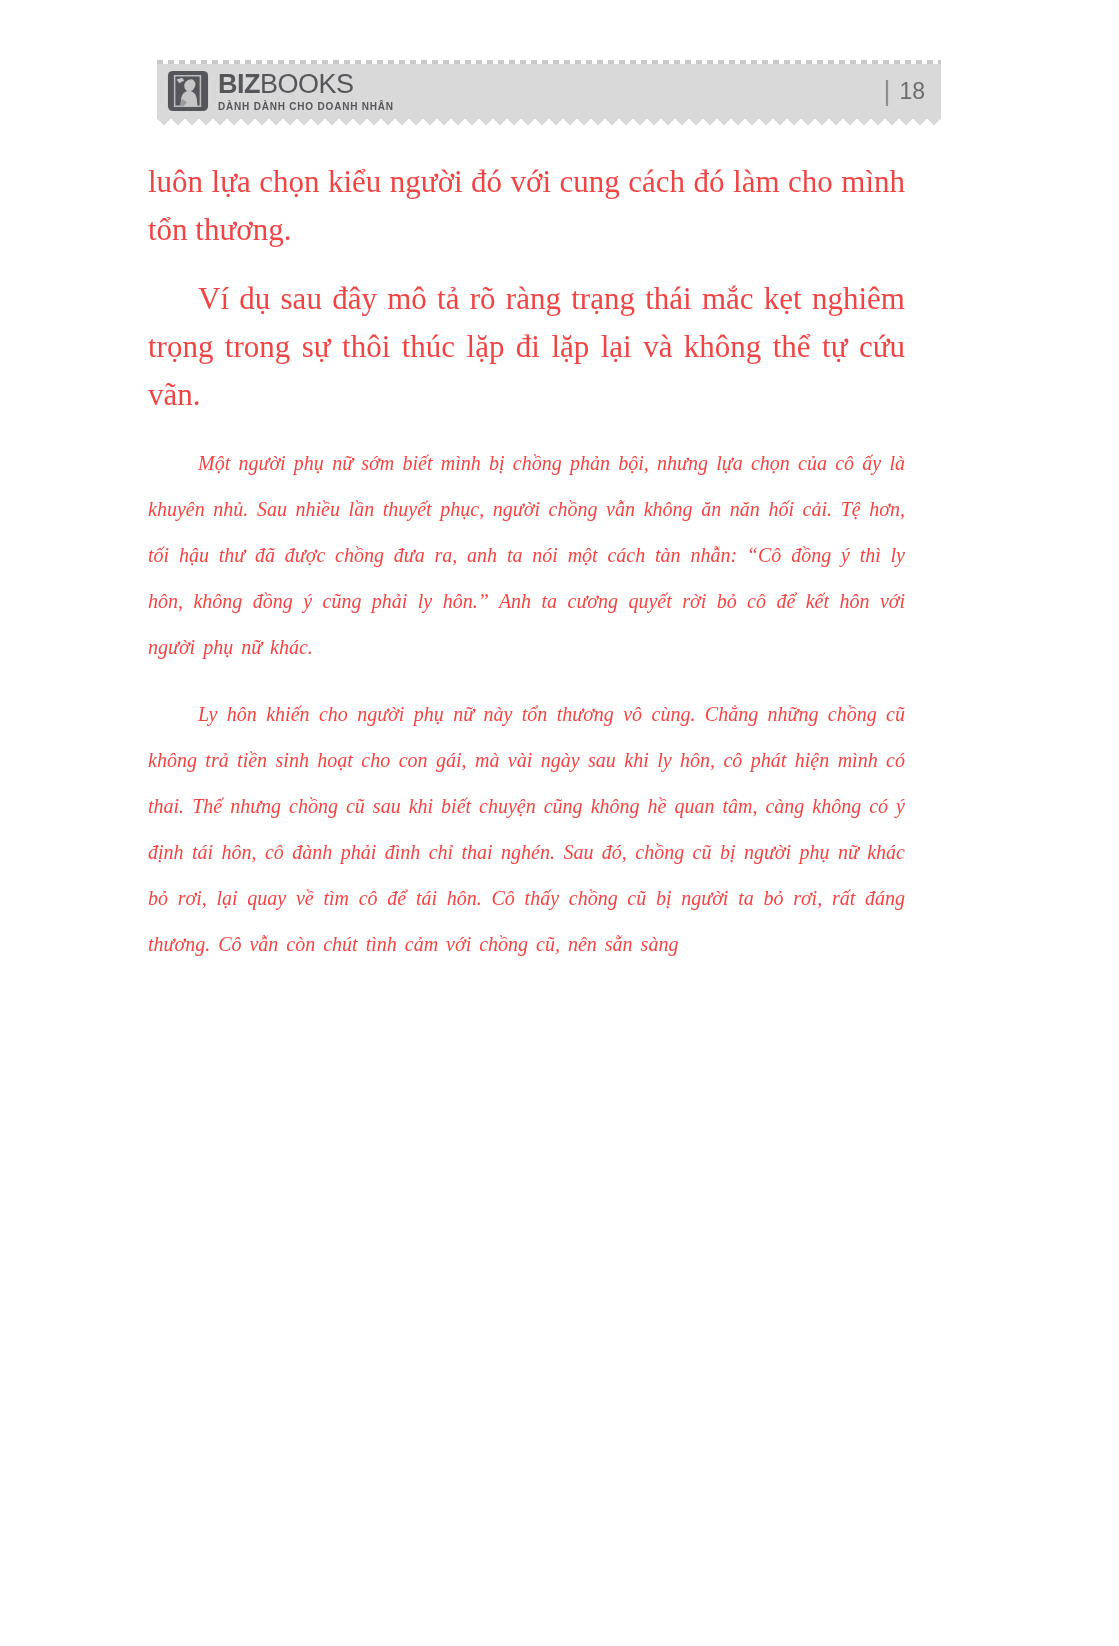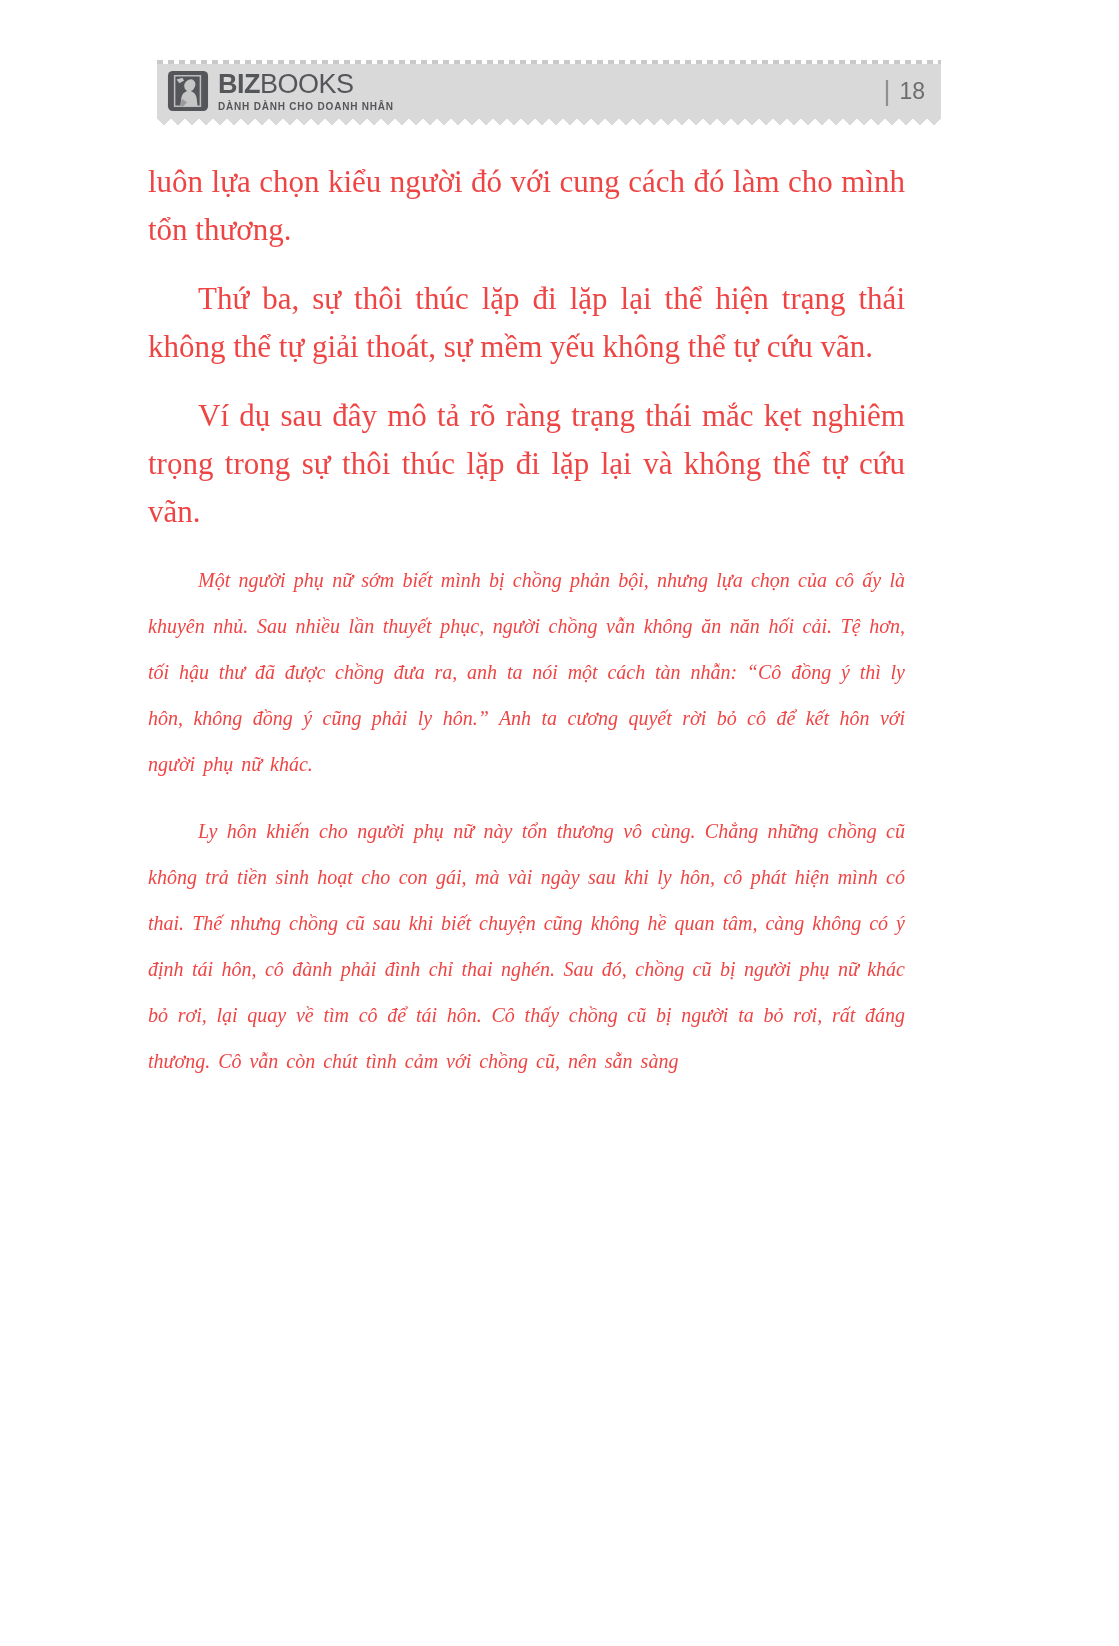--- a/index.html
+++ b/index.html
@@ -118,19 +118,18 @@
       <div class="page-number">
         <span class="pn-bar">|</span>
         <span class="pn-value">18</span>
       </div>
     </div>
     <div class="teeth"></div>
   </div>
 
   <main class="content">
     <p class="para noindent">luôn lựa chọn kiểu người đó với cung cách đó làm cho mình tổn thương.</p>
-    <p class="para">Thứ ba, sự thôi thúc lặp đi lặp lại thể hiện trạng thái không thể tự giải thoát, sự mềm yếu không thể tự cứu vãn.</p>
     <p class="para">Ví dụ sau đây mô tả rõ ràng trạng thái mắc kẹt nghiêm trọng trong sự thôi thúc lặp đi lặp lại và không thể tự cứu vãn.</p>
     <p class="para italic">Một người phụ nữ sớm biết mình bị chồng phản bội, nhưng lựa chọn của cô ấy là khuyên nhủ. Sau nhiều lần thuyết phục, người chồng vẫn không ăn năn hối cải. Tệ hơn, tối hậu thư đã được chồng đưa ra, anh ta nói một cách tàn nhẫn: “Cô đồng ý thì ly hôn, không đồng ý cũng phải ly hôn.” Anh ta cương quyết rời bỏ cô để kết hôn với người phụ nữ khác.</p>
     <p class="para italic">Ly hôn khiến cho người phụ nữ này tổn thương vô cùng. Chẳng những chồng cũ không trả tiền sinh hoạt cho con gái, mà vài ngày sau khi ly hôn, cô phát hiện mình có thai. Thế nhưng chồng cũ sau khi biết chuyện cũng không hề quan tâm, càng không có ý định tái hôn, cô đành phải đình chỉ thai nghén. Sau đó, chồng cũ bị người phụ nữ khác bỏ rơi, lại quay về tìm cô để tái hôn. Cô thấy chồng cũ bị người ta bỏ rơi, rất đáng thương. Cô vẫn còn chút tình cảm với chồng cũ, nên sẵn sàng</p>
   </main>
 
 </div>
 
 </body></html>

